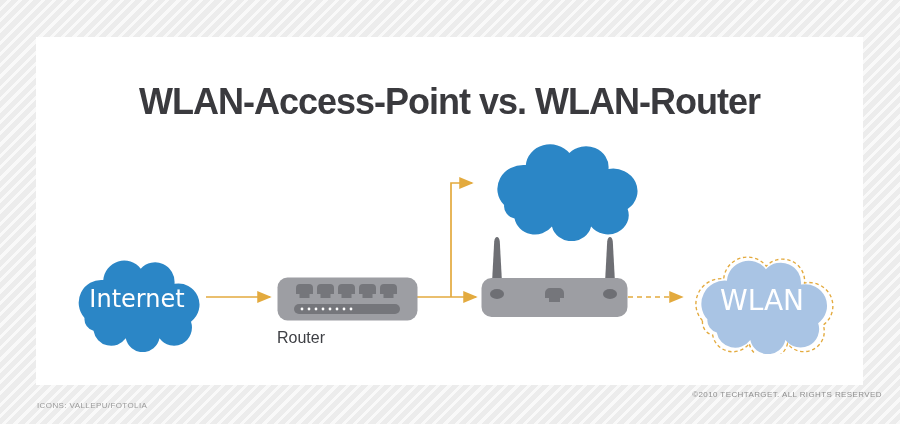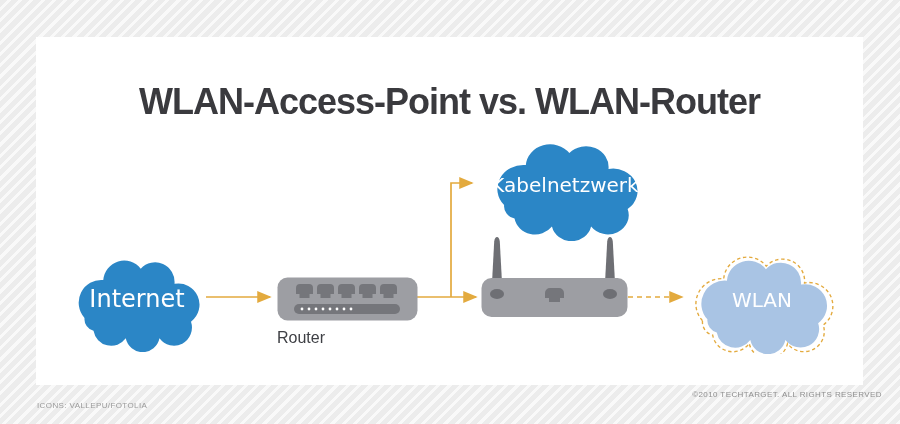--- a/index.html
+++ b/index.html
@@ -11,21 +11,21 @@
     font-size:36px;font-weight:bold;letter-spacing:-1px;color:#3a3a3e;
     font-family:"Liberation Sans",sans-serif;margin-top:24px;}
   .cloud{position:absolute;display:flex;align-items:center;justify-content:center;}
   .cloud svg{position:absolute;left:0;top:0;width:100%;height:100%;}
   .cloud .cloud-label{position:relative;color:#ffffff;font-family:"DejaVu Sans",sans-serif;}
   #cloud-internet{left:62px;top:246px;width:150px;height:106px;justify-content:center;}
   #cloud-internet .cloud-label{font-size:24px;}
   #cloud-kabel{left:478px;top:129px;width:174px;height:112px;}
   #cloud-kabel .cloud-label{font-size:20px;}
   #cloud-wlan{left:684px;top:246px;width:156px;height:108px;}
-  #cloud-wlan .cloud-label{font-size:20px;}
+  #cloud-wlan .cloud-label{font-size:28px;}
   .device{position:absolute;}
   #router-device{left:277px;top:277px;width:141px;height:44px;}
   #ap-device{left:481px;top:236px;width:147px;height:82px;}
   .device-label{position:absolute;text-align:left;color:#3f4045;font-size:16px;
     font-family:Liberation Sans, sans-serif;}
   #router-label{left:277px;top:329px;width:141px;}
   #ap-label{left:459px;top:329px;width:191px;}
   #connectors{position:absolute;left:0;top:0;width:900px;height:424px;pointer-events:none;}
   .footer-credits{position:absolute;left:37px;top:401px;font-size:8px;letter-spacing:.4px;
     color:#9b9b9b;text-align:center;}
@@ -64,21 +64,20 @@
     </svg>
     <div class="cloud-label">Internet</div>
   </div>
 
   <div class="cloud" id="cloud-kabel">
     <svg viewBox="0 0 200 140" preserveAspectRatio="none">
       <path fill="#2b86c6" d="M30,95 A30,30 0 0 1 55,45 A28,28 0 0 1 105,30 A26,26 0 0 1 150,50
         A28,28 0 0 1 172,100 A24,24 0 0 1 130,122 A23,23 0 0 1 85,122 A24,24 0 0 1 42,112
         A16,16 0 0 1 30,95 Z"></path>
     </svg>
-    <div class="cloud-label">Kabelnetzwerk</div>
   </div>
 
   <div class="cloud" id="cloud-wlan">
     <svg viewBox="0 0 200 140" preserveAspectRatio="none">
       <path fill="#a9c4e4" d="M30,95 A30,30 0 0 1 55,45 A28,28 0 0 1 105,30 A26,26 0 0 1 150,50
         A28,28 0 0 1 172,100 A24,24 0 0 1 130,122 A23,23 0 0 1 85,122 A24,24 0 0 1 42,112
         A16,16 0 0 1 30,95 Z"></path>
       <path fill="none" stroke="#e3aa3e" stroke-width="1.6" stroke-dasharray="4 3.2" transform="translate(100 73) scale(1.09) translate(-100 -73)" d="M30,95 A30,30 0 0 1 55,45 A28,28 0 0 1 105,30 A26,26 0 0 1 150,50
         A28,28 0 0 1 172,100 A24,24 0 0 1 130,122 A23,23 0 0 1 85,122 A24,24 0 0 1 42,112
         A16,16 0 0 1 30,95 Z"></path>

